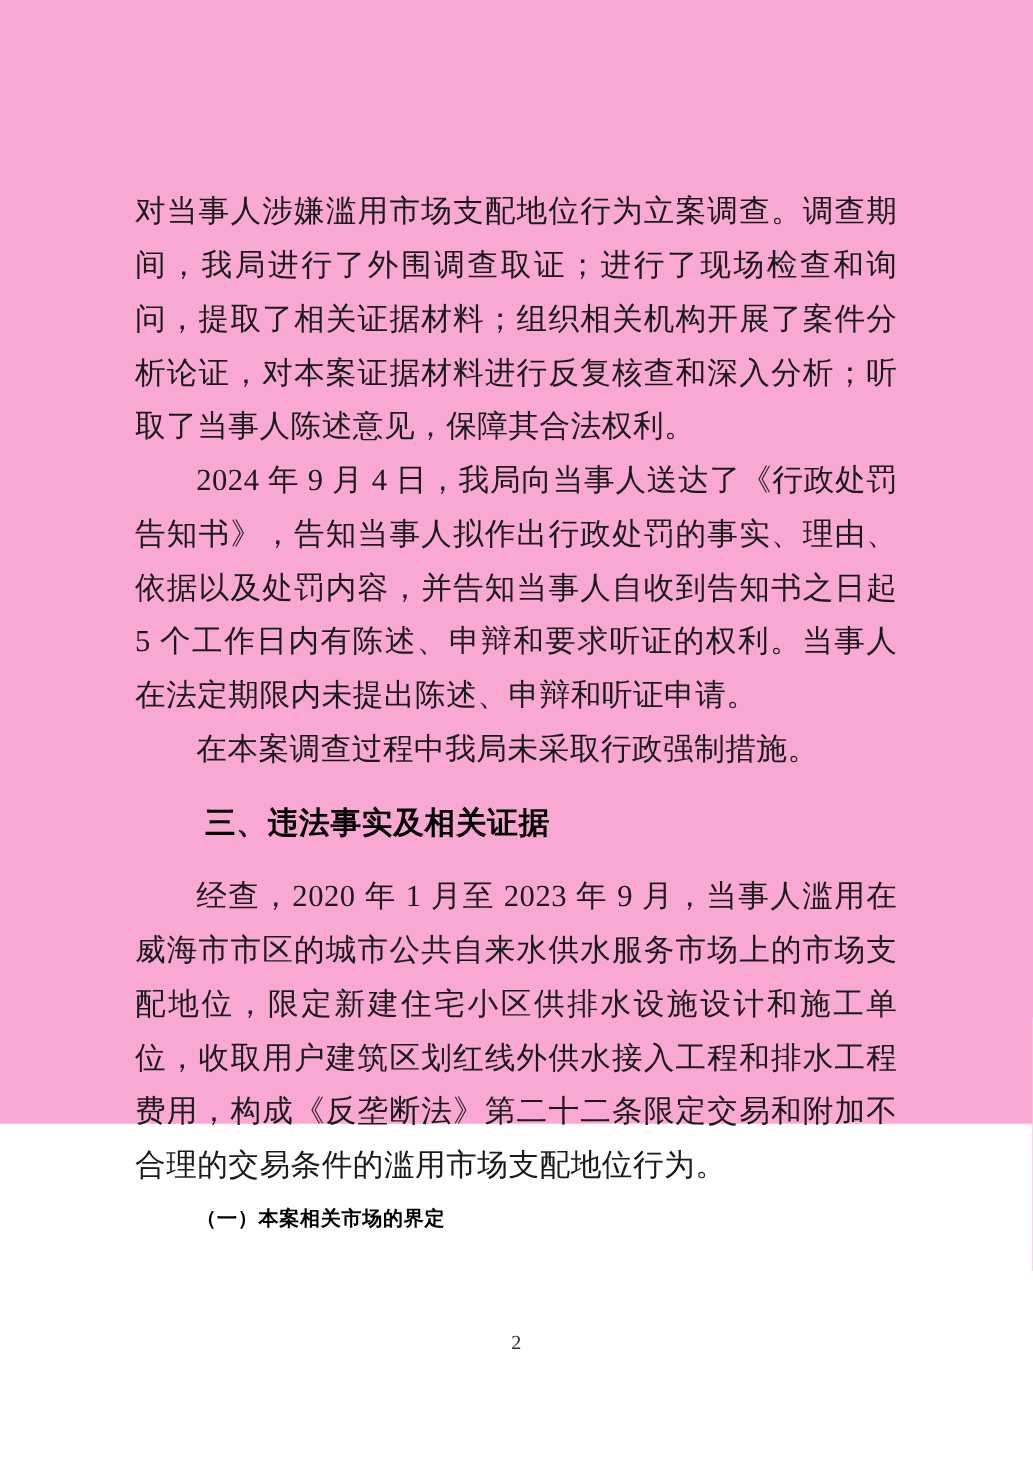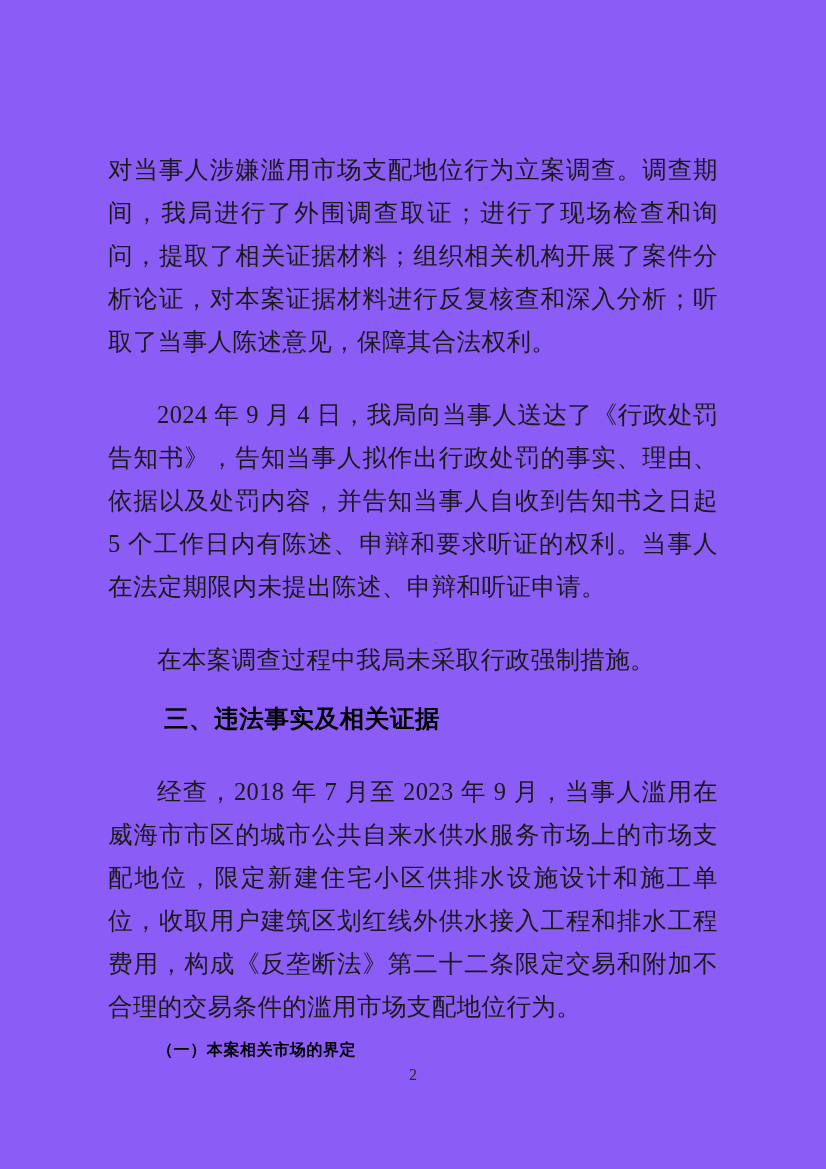--- a/index.html
+++ b/index.html
@@ -13,22 +13,22 @@
     background: #ffffff;
     font-family: "Liberation Serif", "DejaVu Serif", serif;
     color: #000000;
     -webkit-font-smoothing: antialiased;
     overflow: hidden;
   }
 
   .page {
     position: relative;
     width: 826px;
-    height: 1169px;
-    background: #8b5cf6;
+    height: 899px;
+    background: #f9a8d4;
     box-sizing: border-box;
   }
 
   .content {
     position: absolute;
     left: 108px;
     top: 148px;
     width: 610px;
   }
 
@@ -40,21 +40,20 @@
     color: #1a1a1a;
     text-align: justify;
     text-justify: inter-ideograph;
     margin: 0;
     letter-spacing: 0.4px;
     word-break: break-all;
   }
 
   .indent {
     text-indent: 49px;
-    margin-top: 30px;
   }
 
   .noindent {
     text-indent: 0;
   }
 
   
   .h-section {
     font-family: "Liberation Sans", "DejaVu Sans", sans-serif;
     font-size: 24.5px;
@@ -97,21 +96,21 @@
   <div class="content">
 
     <p class="para noindent">对当事人涉嫌滥用市场支配地位行为立案调查。调查期间，我局进行了外围调查取证；进行了现场检查和询问，提取了相关证据材料；组织相关机构开展了案件分析论证，对本案证据材料进行反复核查和深入分析；听取了当事人陈述意见，保障其合法权利。</p>
 
     <p class="para indent">2024 年 9 月 4 日，我局向当事人送达了《行政处罚告知书》，告知当事人拟作出行政处罚的事实、理由、依据以及处罚内容，并告知当事人自收到告知书之日起 5 个工作日内有陈述、申辩和要求听证的权利。当事人在法定期限内未提出陈述、申辩和听证申请。</p>
 
     <p class="para indent">在本案调查过程中我局未采取行政强制措施。</p>
 
     <h2 class="h-section">三、违法事实及相关证据</h2>
 
-    <p class="para indent">经查，2018 年 7 月至 2023 年 9 月，当事人滥用在威海市市区的城市公共自来水供水服务市场上的市场支配地位，限定新建住宅小区供排水设施设计和施工单位，收取用户建筑区划红线外供水接入工程和排水工程费用，构成《反垄断法》第二十二条限定交易和附加不合理的交易条件的滥用市场支配地位行为。</p>
+    <p class="para indent">经查，2020 年 1 月至 2023 年 9 月，当事人滥用在威海市市区的城市公共自来水供水服务市场上的市场支配地位，限定新建住宅小区供排水设施设计和施工单位，收取用户建筑区划红线外供水接入工程和排水工程费用，构成《反垄断法》第二十二条限定交易和附加不合理的交易条件的滥用市场支配地位行为。</p>
 
     <h3 class="h-sub">（一）本案相关市场的界定</h3>
 
 
   </div>
 
   <div class="page-number">2</div>
 
 </div>
 

